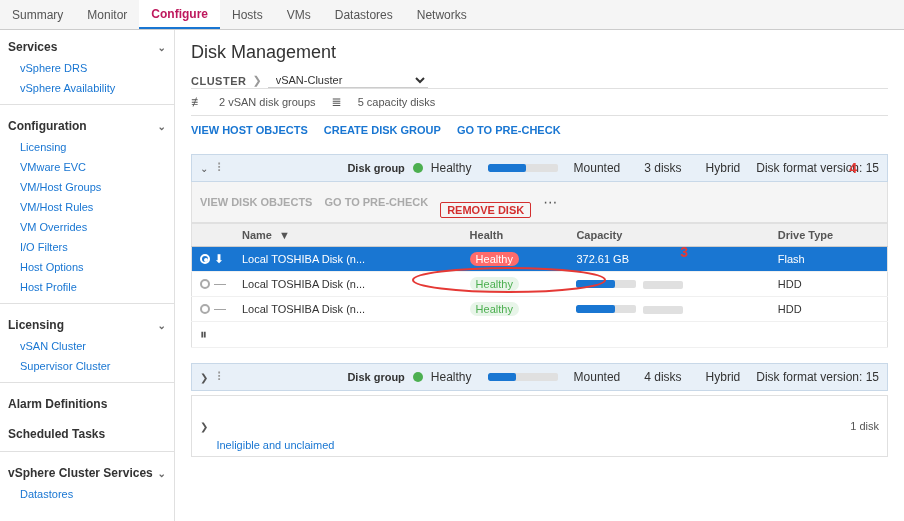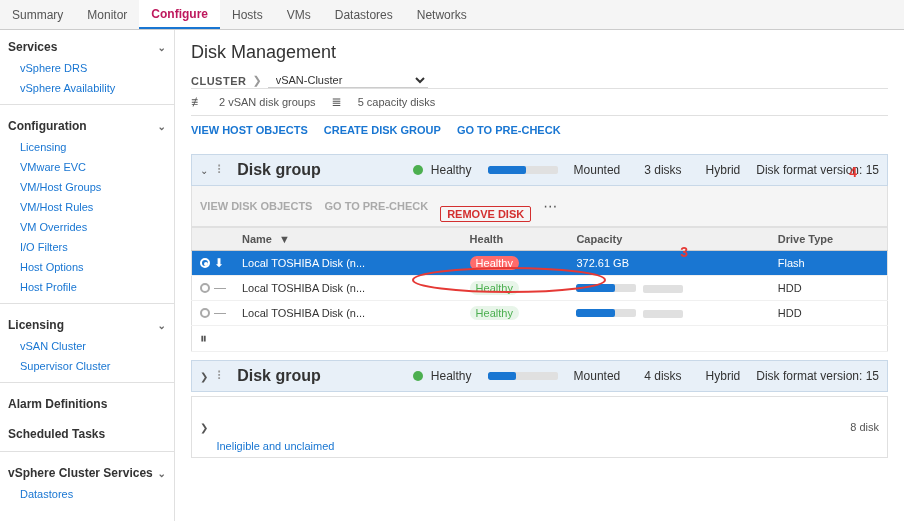--- a/index.html
+++ b/index.html
@@ -37,37 +37,37 @@
     .summary-icon { color: #555; font-size: 12px; }
 
     
     .action-links { display: flex; gap: 16px; margin-bottom: 18px; }
     .action-link { font-size: 11px; color: #1976d2; cursor: pointer; font-weight: bold; text-decoration: none; }
 
     
     .disk-group-header { display: flex; align-items: center; background: #e8f0f8; padding: 6px 8px; border: 1px solid #c8d8e8; margin-bottom: 0; gap: 8px; }
     .disk-group-header .dg-chevron { cursor: pointer; font-size: 10px; color: #555; }
     .disk-group-header .dg-drag { color: #999; font-size: 12px; margin-right: 4px; }
-    .disk-group-label { font-weight: bold; font-size: 16px; color: #333; flex: 1; }
+    .disk-group-label { font-weight: bold; font-size: 11px; color: #333; flex: 1; text-align: right; }
     .status-dot { width: 10px; height: 10px; border-radius: 50%; background: #4caf50; display: inline-block; }
     .status-text { font-size: 12px; color: #333; margin-right: 8px; }
     .progress-bar-container { display: flex; align-items: center; gap: 4px; }
     .progress-bar { width: 70px; height: 8px; background: #e0e0e0; border-radius: 2px; overflow: hidden; }
     .progress-fill { height: 100%; background: #1976d2; border-radius: 2px; }
     .dg-meta { font-size: 12px; color: #333; margin: 0 8px; }
     .dg-format { font-size: 12px; color: #333; margin-left: auto; }
 
     
     .sub-actions { display: flex; align-items: center; gap: 12px; padding: 4px 8px; background: #f5f5f5; border: 1px solid #e0e0e0; border-top: none; }
     .sub-action-btn { font-size: 11px; color: #aaa; cursor: pointer; font-weight: bold; }
     .sub-action-btn.remove { color: #d32f2f; border: 1px solid #d32f2f; border-radius: 2px; padding: 1px 6px; }
     .sub-action-more { color: #555; font-size: 14px; cursor: pointer; }
 
     
-    .disk-table { width: 100%; border-collapse: collapse; border: 1px solid #e0e0e0; margin-bottom: 8px; }
+    .disk-table { width: 100%; border-collapse: collapse; border: 1px solid #e0e0e0; margin-bottom: 15px; }
     .disk-table th { background: #f0f0f0; font-size: 11px; font-weight: bold; color: #555; padding: 5px 8px; border-bottom: 1px solid #ccc; text-align: left; }
     .disk-table td { padding: 5px 8px; font-size: 11px; border-bottom: 1px solid #f0f0f0; vertical-align: middle; }
     .disk-table tr.selected td { background: #1976d2; color: #fff; }
     .disk-table tr.selected td .health-badge { background: #ff6b6b; color: #fff; padding: 1px 6px; border-radius: 8px; }
     .capacity-bar { width: 60px; height: 8px; background: #e0e0e0; border-radius: 2px; overflow: hidden; display: inline-block; }
     .capacity-fill { height: 100%; background: #1976d2; border-radius: 2px; }
     .health-badge { padding: 1px 6px; border-radius: 8px; font-size: 11px; }
     .health-healthy { background: #e8f5e9; color: #4caf50; }
     .pause-icon { font-size: 14px; color: #555; }
     .expandable-row { display: flex; align-items: center; padding: 5px 8px; border: 1px solid #e0e0e0; cursor: pointer; }
@@ -304,17 +304,17 @@
       </div>
       <span class="dg-meta">Mounted</span>
       <span class="dg-meta">4 disks</span>
       <span class="dg-meta">Hybrid</span>
       <span class="dg-format">Disk format version: 15</span>
     </div>
 
     <div class="expandable-row" style="margin-top:4px;background:#fff;">
       <span class="expand-chevron">❯</span>
       <span style="color:#1976d2;font-size:11px;margin-top:38px;">Ineligible and unclaimed</span>
-      <span style="margin-left:auto;font-size:11px;color:#555;">8 disk</span>
+      <span style="margin-left:auto;font-size:11px;color:#555;">1 disk</span>
     </div>
 
   </div>
 </div>
 
 </body></html>

